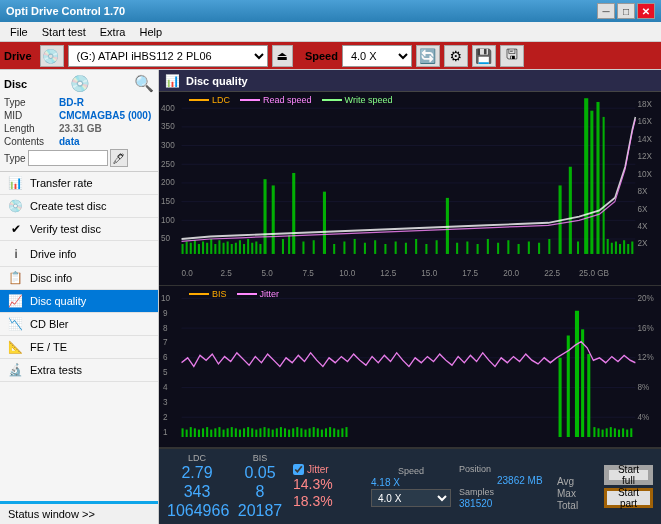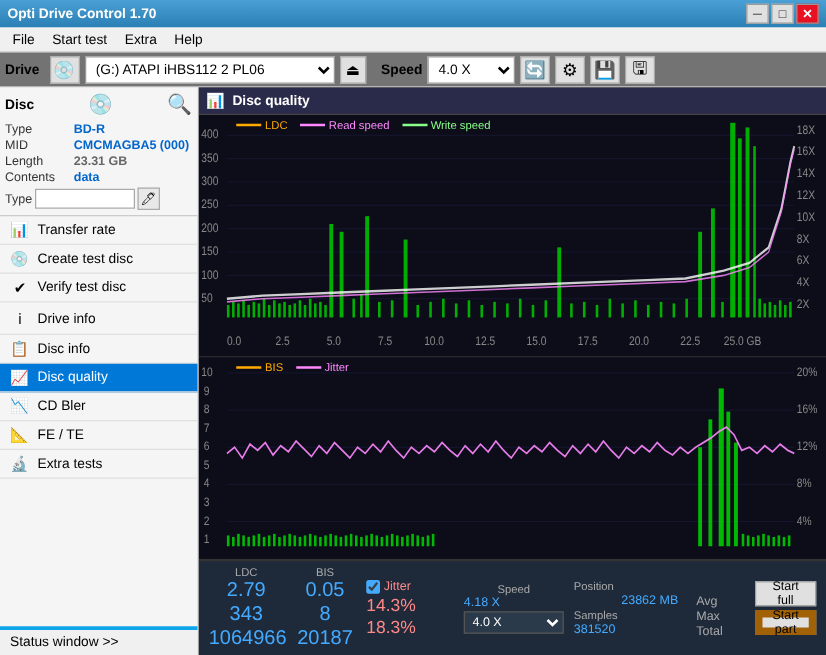--- a/index.html
+++ b/index.html
@@ -40,21 +40,21 @@
       gap: 2px;
     }
     .menu-item {
       padding: 1px 6px;
       cursor: pointer;
       font-size: 11px;
     }
 
     
     .toolbar {
-      background: #737373;
+      background: #b91c1c;
       border-bottom: 1px solid #ccc;
       display: flex;
       align-items: center;
       height: 28px;
       padding: 2px 4px;
       gap: 4px;
     }
     .toolbar-label { font-size: 11px; font-weight: bold; margin-right: 4px; }
     .toolbar-drive-select {
       width: 200px; height: 22px;
@@ -224,30 +224,30 @@
     .stats-val { color: #4af; text-align: center; font-size: 16px; }
 
     .jitter-cb { accent-color: #4af; width: 11px; height: 11px; }
     .jitter-label { color: #f88; font-size: 10px; }
     .jitter-val { color: #f88; font-size: 14px; }
     .speed-val { color: #4af; font-size: 10px; }
     .speed-select { height: 18px; font-size: 10px; border: 1px solid #555; background: #2a3a4a; color: white; padding: 0 2px; }
 
     .start-full-btn {
       background: #e0e0e0;
-      border: 1px solid #a3a3a3;
+      border: 5px solid #a3a3a3;
       font-size: 10px;
       padding: 2px 6px;
       cursor: pointer;
       height: 20px;
       display: flex; align-items: center; justify-content: center;
     }
     .start-part-btn {
       background: #e0e0e0;
-      border: 6px solid #a16207;
+      border: 3px solid #a16207;
       font-size: 10px;
       padding: 2px 6px;
       cursor: pointer;
       height: 20px;
       display: flex; align-items: center; justify-content: center;
     }
 
     
     .chart-svg { position: absolute; top: 0; left: 0; width: 100%; height: 100%; }
   </style>

